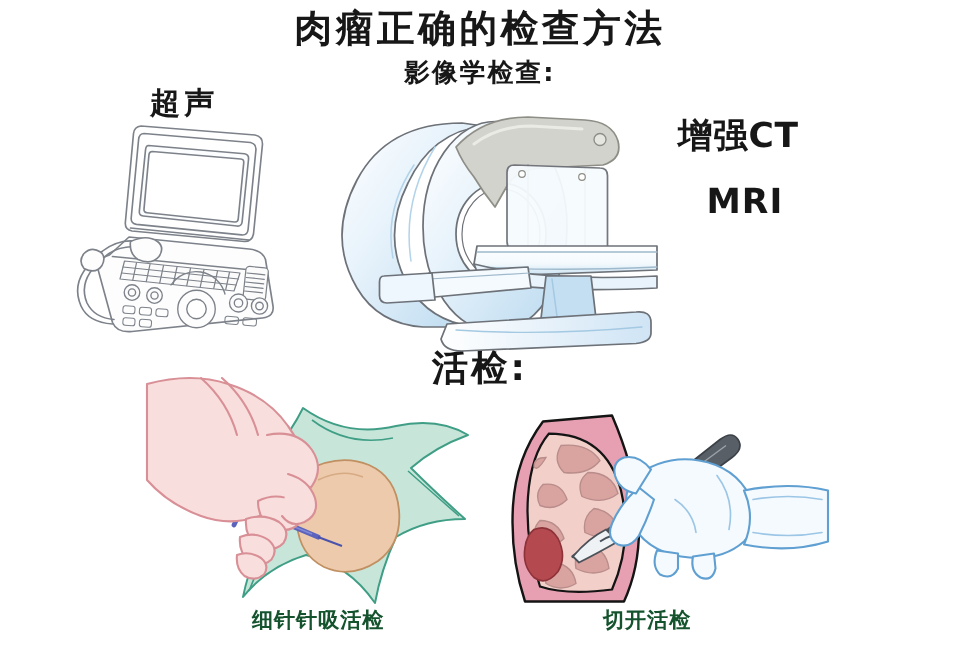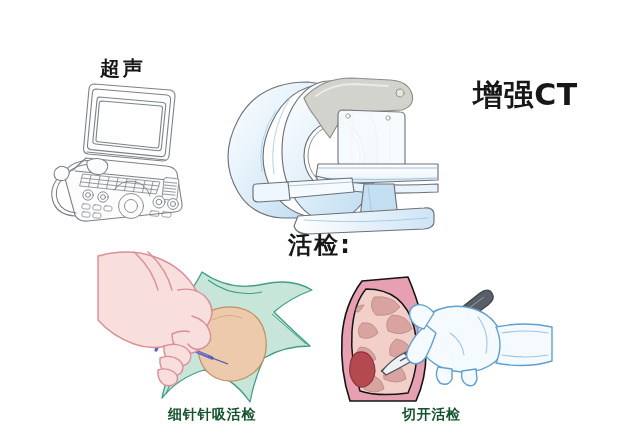--- a/index.html
+++ b/index.html
@@ -49,21 +49,21 @@
     font-size: 17px;
     letter-spacing: 0.09em;
   }
   #label-ultrasound {
     left: 100px;
     top: 58px;
     font-size: 20px;
     letter-spacing: 0.14em;
     text-align: right;
   }
-  #mod-1 { left: 473px; top: 80px;  font-size: 30px; letter-spacing: 0.02em; }
+  #mod-1 { left: 452px; top: 80px;  font-size: 23px; letter-spacing: 0.02em; }
   #mod-2 { left: 471px; top: 124px; font-size: 23px; letter-spacing: 0.03em; }
   #mod-3 { left: 455px; top: 180px; font-size: 23px; letter-spacing: 0.02em; }
 
   #subtitle-biopsy {
     left: 50%;
     transform: translateX(-50%);
     top: 233px;
     font-size: 24px;
     letter-spacing: 0.09em;
   }
@@ -82,25 +82,28 @@
   #art-ct         { left: 212px; top: 68px;  width: 230px; height: 170px; }
   #art-fna        { left: 104px; top: 250px; width: 215px; height: 160px; }
   #art-incision   { left: 330px; top: 275px; width: 215px; height: 135px; }
   svg { display: block; overflow: visible; }
 </style>
 </head>
 <body>
 
 <div id="poster">
 
-
+  <div class="txt hand" id="title">肉瘤正确的检查方法</div>
+
+  <div class="txt hand" id="subtitle-imaging">影像学检查:</div>
 
   <div class="txt hand" id="label-ultrasound">超声</div>
 
   <div class="txt hand" id="mod-1">增强CT</div>
+  <div class="txt hand" id="mod-2">MRI</div>
 
   <div class="txt hand" id="subtitle-biopsy">活检:</div>
 
   <div class="txt caption" id="cap-fna">细针针吸活检</div>
   <div class="txt caption" id="cap-inc">切开活检</div>
 
   <div class="art" id="art-ultrasound">
     <svg width="170" height="155" viewBox="0 0 170 155">
       <g fill="none" stroke="#7d828a" stroke-width="1.1" stroke-linecap="round" stroke-linejoin="round">
 

